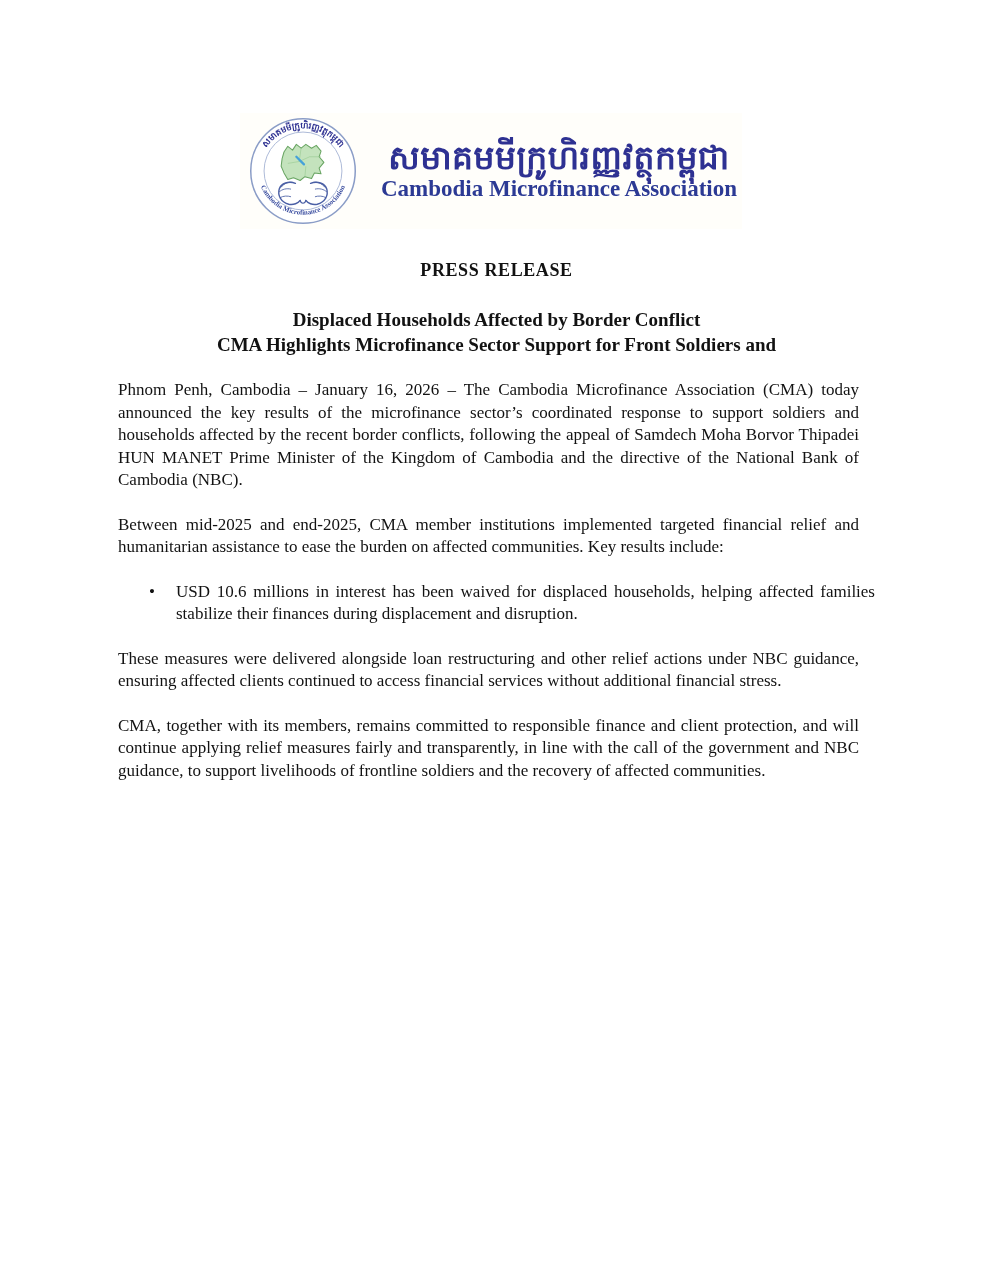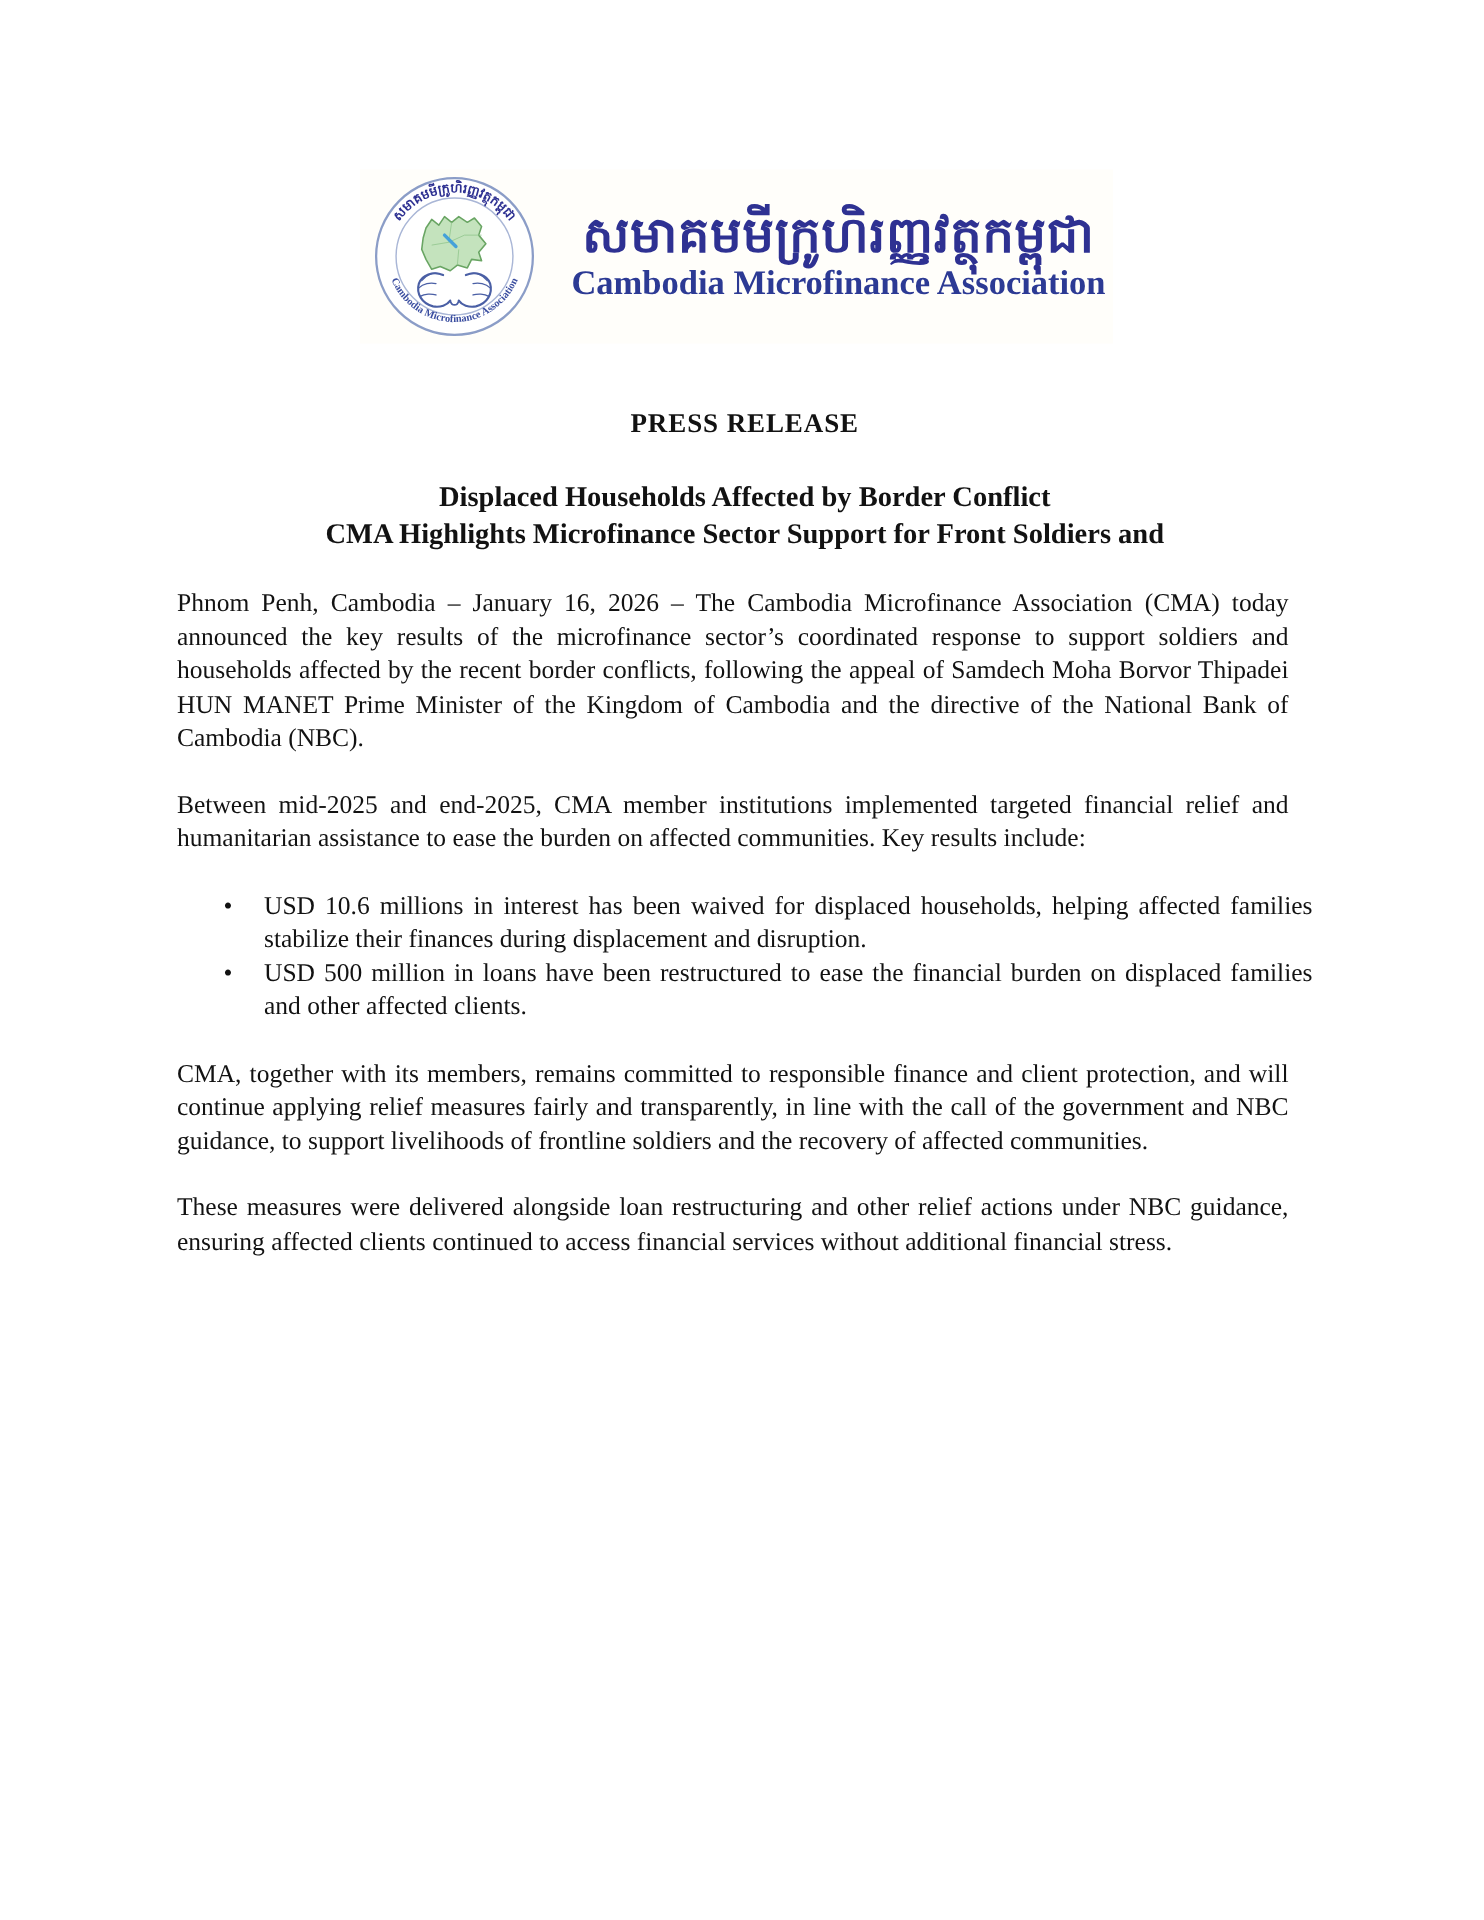--- a/index.html
+++ b/index.html
@@ -43,21 +43,21 @@
     font-weight: bold;
     color: #2c3a94;
     margin-top: 2px;
     white-space: nowrap;
   }
 
   
   .content {
     position: absolute;
     left: 118px;
-    top: 264px;
+    top: 252px;
     width: 757px;
   }
   .kicker {
     margin-top: 8px;
     text-align: center;
     font-weight: bold;
     font-size: 18px;
     letter-spacing: 0.6px;
   }
   .doc-title {
@@ -143,21 +143,20 @@
       <div>Displaced Households Affected by Border Conflict</div>
       <div>CMA Highlights Microfinance Sector Support for Front Soldiers and</div>
     </div>
 
     <p class="para">Phnom Penh, Cambodia – January 16, 2026 – The Cambodia Microfinance Association (CMA) today announced the key results of the microfinance sector’s coordinated response to support soldiers and households affected by the recent border conflicts, following the appeal of Samdech Moha Borvor Thipadei HUN MANET Prime Minister of the Kingdom of Cambodia and the directive of the National Bank of Cambodia (NBC).</p>
 
     <p class="para">Between mid-2025 and end-2025, CMA member institutions implemented targeted financial relief and humanitarian assistance to ease the burden on affected communities. Key results include:</p>
 
     <ul class="bullets">
       <li><span>USD 10.6 millions in interest has been waived for displaced households, helping affected families stabilize their finances during displacement and disruption.</span></li>
-      <li><span>USD 500 million in loans have been restructured to ease the financial burden on displaced families and other affected clients.</span></li>
     </ul>
 
+    <p class="para">These measures were delivered alongside loan restructuring and other relief actions under NBC guidance, ensuring affected clients continued to access financial services without additional financial stress.</p>
+
     <p class="para">CMA, together with its members, remains committed to responsible finance and client protection, and will continue applying relief measures fairly and transparently, in line with the call of the government and NBC guidance, to support livelihoods of frontline soldiers and the recovery of affected communities.</p>
-
-    <p class="para">These measures were delivered alongside loan restructuring and other relief actions under NBC guidance, ensuring affected clients continued to access financial services without additional financial stress.</p>
   </div>
 
 </div>
 
 </body></html>

